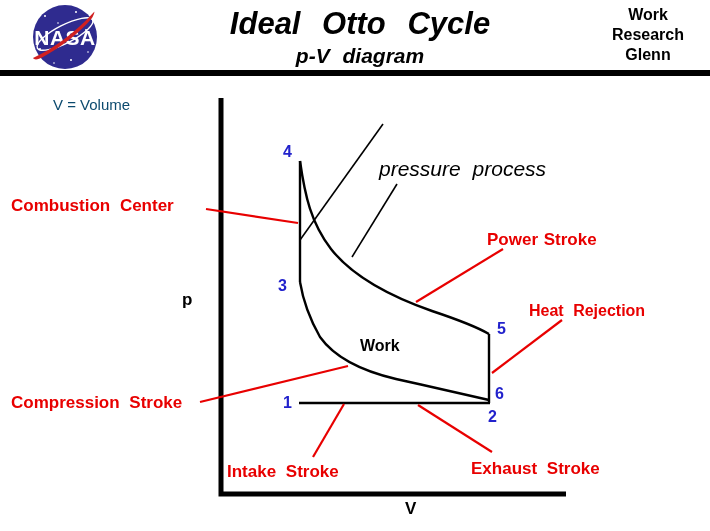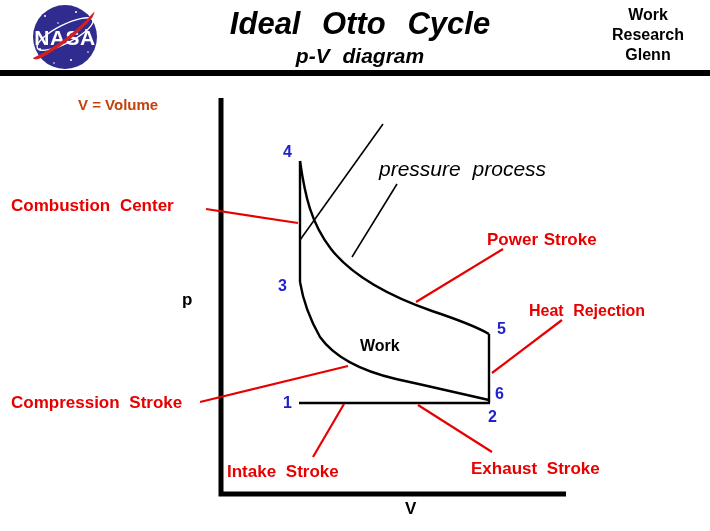--- a/index.html
+++ b/index.html
@@ -11,21 +11,21 @@
   .title-block { position:absolute; left:160px; top:6px; width:400px; text-align:center; }
   .title { font-size:31px; font-weight:bold; font-style:italic; color:#000; word-spacing:13px; letter-spacing:0px; }
   .subtitle { font-size:21px; font-weight:bold; font-style:italic; color:#000; word-spacing:7px; margin-top:2px; }
   .org { position:absolute; left:586px; top:5px; width:124px; text-align:center; font-size:16px; font-weight:bold; color:#000; line-height:20px; }
   .header-rule { position:absolute; left:0; top:70px; width:710px; height:6px; background:#000; }
 
   
   .plot-svg { position:absolute; left:0; top:0; width:710px; height:531px; }
 
   .lbl { position:absolute; white-space:pre; }
-  .legend-lbl { font-size:15px; font-weight:bold; color:#c2410c;margin-left:25px; }
+  .legend-lbl { font-size:15px; font-weight:normal; color:#0c4a6e; }
   .axis-lbl { font-size:17px; font-weight:bold; color:#000; }
   .process-lbl { font-size:21px; font-style:italic; color:#000; word-spacing:6px; }
   .red-lbl { font-size:17px; font-weight:bold; color:#e80000; word-spacing:5px; }
   .work-lbl { font-size:16px; font-weight:bold; color:#000; }
   .pt { position:absolute; font-size:16px; font-weight:bold; color:#2222cc; }
 </style>
 </head>
 <body>
 
 <div class="stage">

